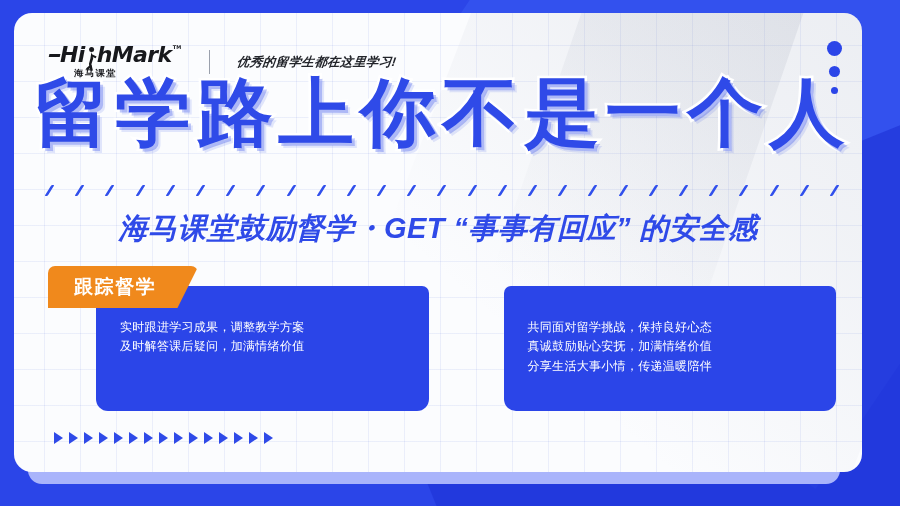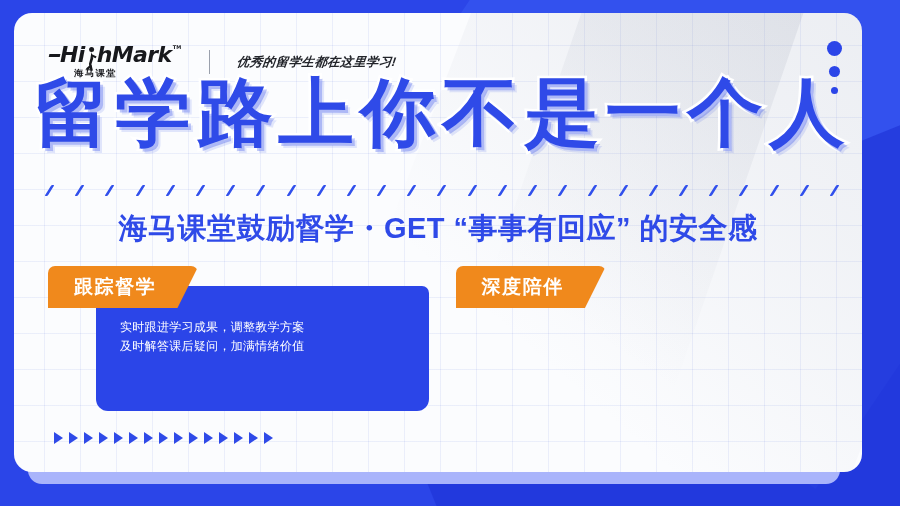--- a/index.html
+++ b/index.html
@@ -169,20 +169,21 @@
   
   .subtitle{
     position:absolute;
     left:0; top:198px; width:848px;
     text-align:center;
     font-size:29px; line-height:1.2;
     font-weight:bold;
     color:#2f4ae8;
     letter-spacing:.5px;
     white-space:nowrap;
+    font-style:italic;
   }
 
   
   .cards{
     position:absolute;
     left:34px; top:253px;
     width:788px;
     display:flex; gap:27px;
   }
   .card{
@@ -347,21 +348,27 @@
           <div class="card-head">跟踪督学</div>
           <div class="card-body">
             <div class="card-lines">
               <div>实时跟进学习成果，调整教学方案</div>
               <div>及时解答课后疑问，加满情绪价值</div>
             </div>
           </div>
         </div>
 
         <div class="card">
-          <div class="card-head">深度陪伴</div>
+          <div class="card-body">
+            <div class="card-lines">
+              <div>共同面对留学挑战，保持良好心态</div>
+              <div>真诚鼓励贴心安抚，加满情绪价值</div>
+              <div>分享生活大事小情，传递温暖陪伴</div>
+            </div>
+          </div>
         </div>
 
       </div>
 
       <div class="arrows" id="arrows">
           <span class="arrow"></span>
           <span class="arrow"></span>
           <span class="arrow"></span>
           <span class="arrow"></span>
           <span class="arrow"></span>

